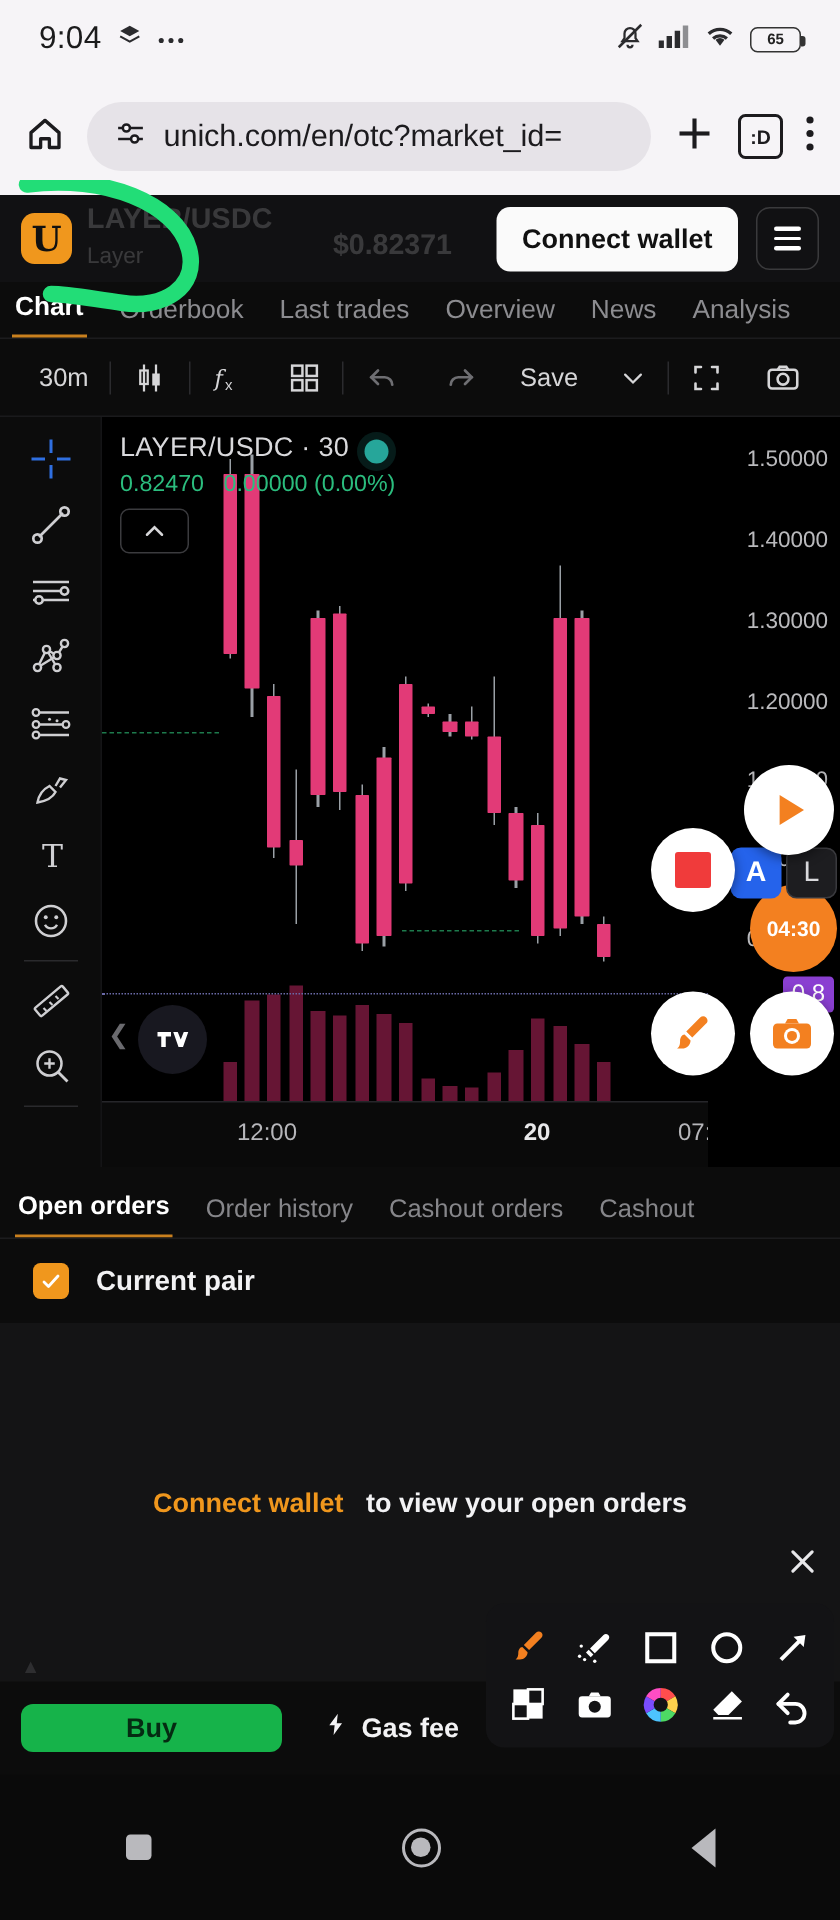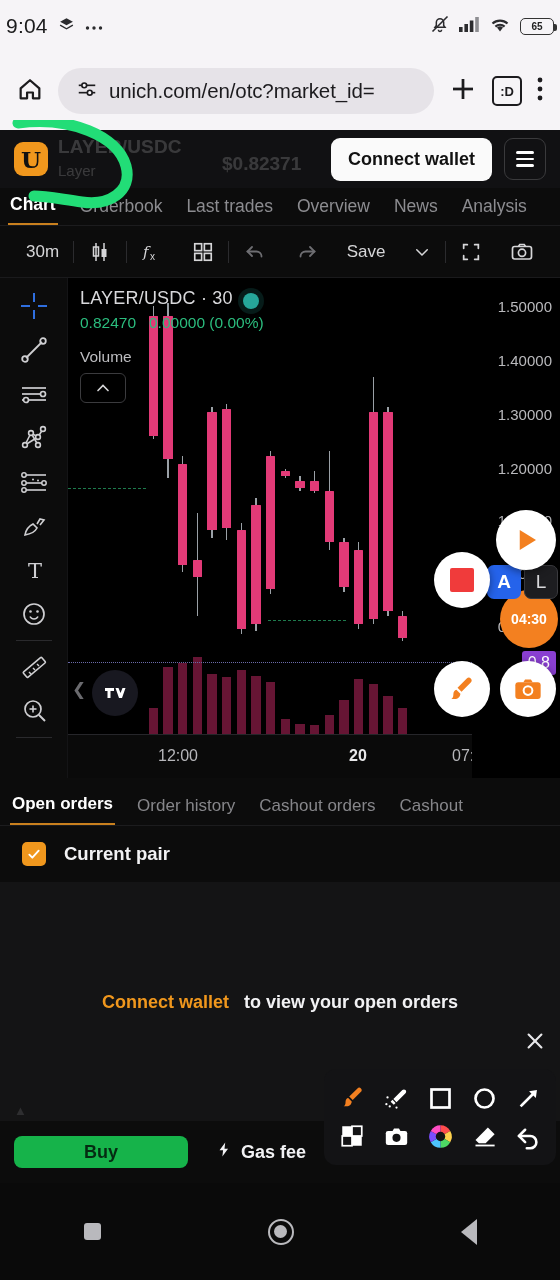--- a/index.html
+++ b/index.html
@@ -6,21 +6,21 @@
   html,body { width:560px; height:1280px; background:#000; }
   body {
     font-family:"Liberation Sans", sans-serif;
     position:relative; overflow:hidden;
     -webkit-font-smoothing:antialiased;
   }
 
   
   .statusbar{
     height:52px; background:#f6f4f7; display:flex; align-items:center;
-    justify-content:space-between; padding:0 6px;
+    justify-content:space-between; padding:0 26px;
   }
   .sb-left{ display:flex; align-items:center; gap:10px; }
   .sb-time{ font-size:21px; color:#1b1b1c; font-weight:400; letter-spacing:.2px;}
   .sb-right{ display:flex; align-items:center; gap:9px; }
   .ic{ display:block; }
   .batt{
     border:1.8px solid #333; border-radius:5px; width:34px; height:17px;
     font-size:10px; color:#222; display:flex; align-items:center;
     justify-content:center; position:relative; font-weight:600;
   }
@@ -528,21 +528,20 @@
       <div class="legend">
         <div class="l1">
           <span>LAYER/USDC · 30</span>
           <span class="dot-teal"></span>
         </div>
         <div class="l2">
           <span>0.82470</span>
           <span>&nbsp;</span>
           <span>0.00000 (0.00%)</span>
         </div>
-        <div class="l3">Volume</div>
         <div class="volbtn">
           <svg width="20" height="20" viewBox="0 0 24 24">
               <path d="M6 15l6-6 6 6" fill="none" stroke="#d6d6d8" stroke-width="2" stroke-linecap="round"></path>
             </svg>
         </div>
       </div>
 
       <div class="candlewrap" id="candles">
           <div class="wick" style="left: 84.5333px; top: 27.8581px; height: 133.084px;"></div>
           <div class="body dn" style="left: 80.7867px; top: 37.7161px; width: 9.09333px; height: 120.761px;"></div>

